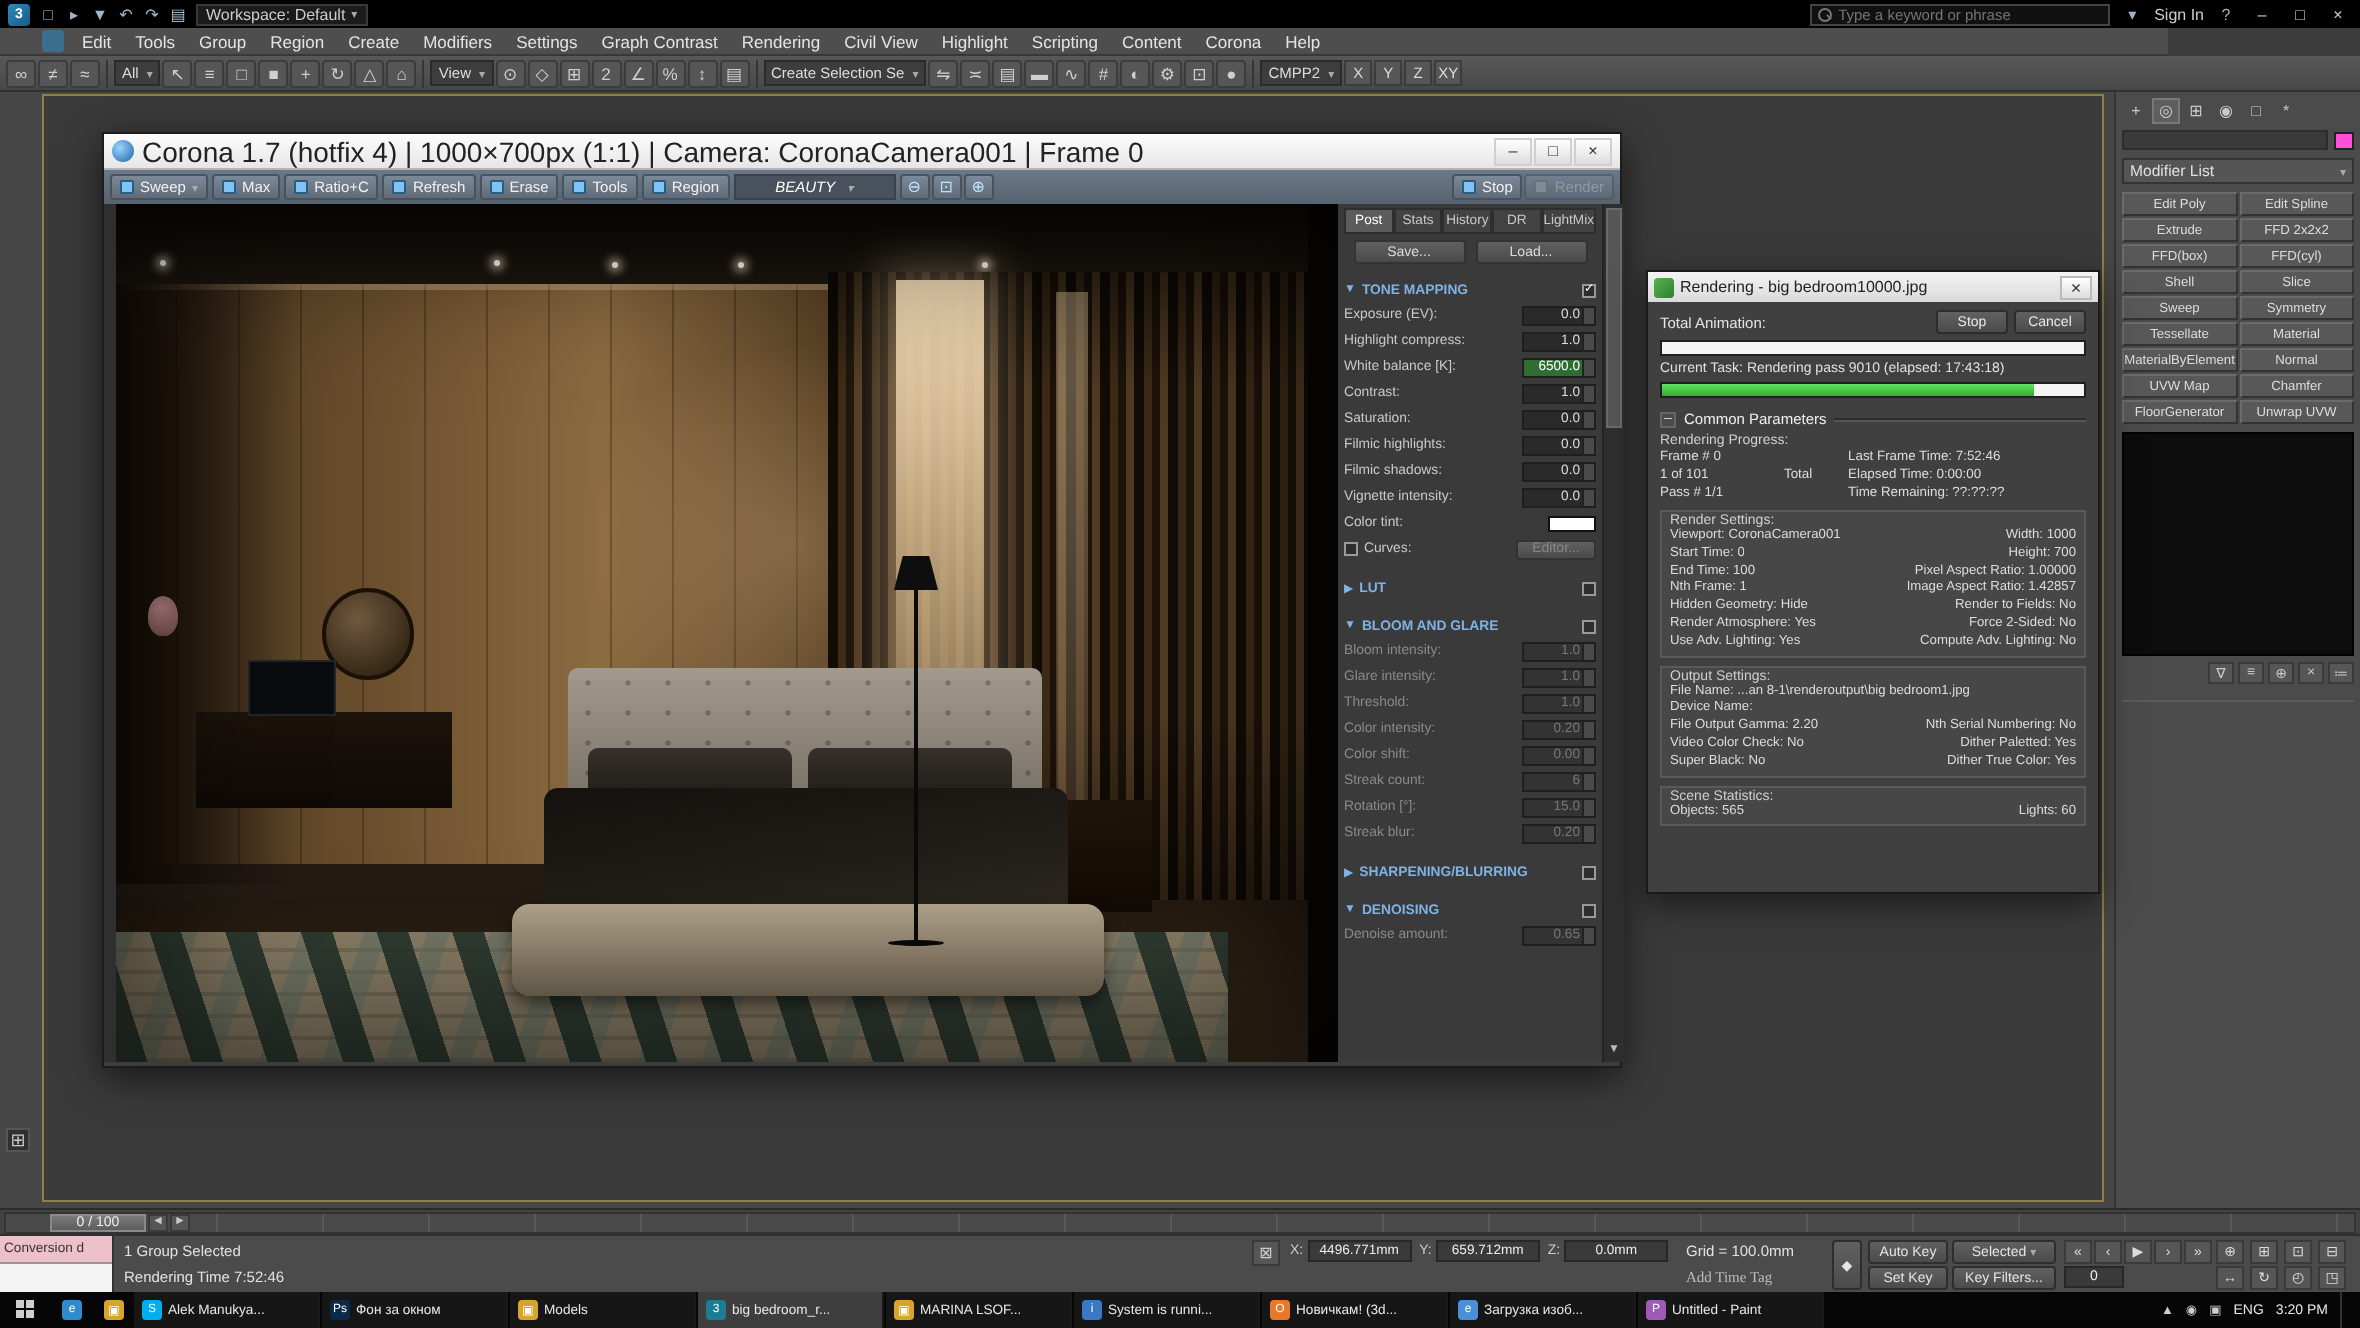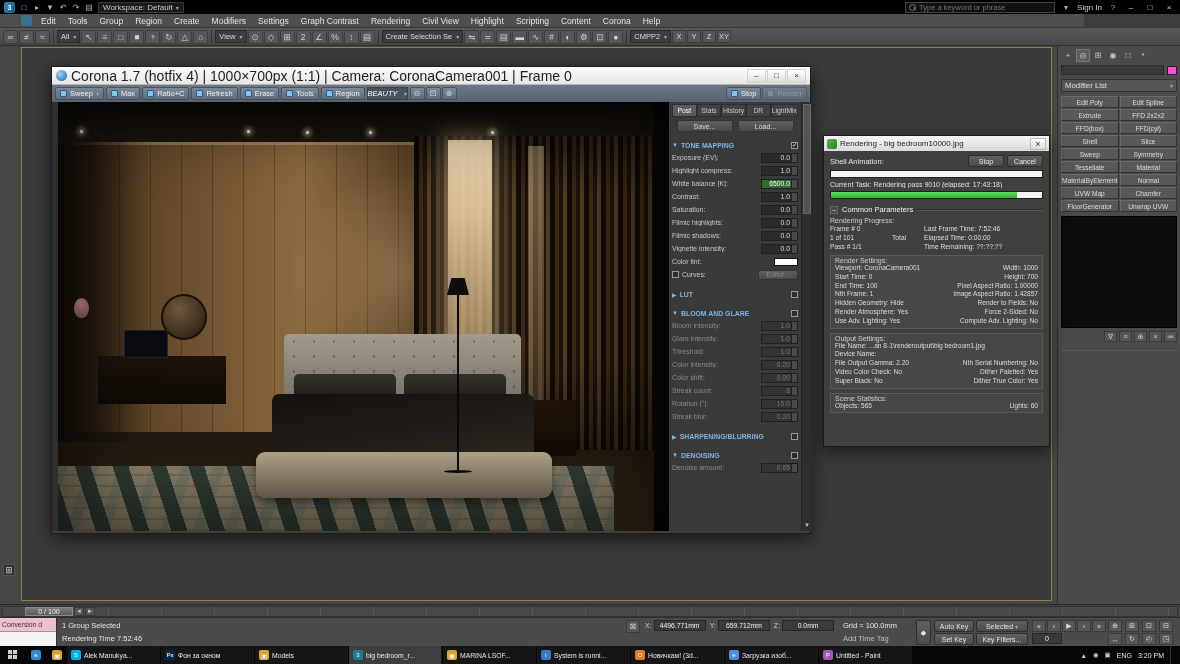--- a/index.html
+++ b/index.html
@@ -59,21 +59,21 @@
 #corona-window{position:absolute;left:51px;top:66px;width:760px;height:468px;background:#3d3d3d;border:1px solid #1c1c1c;box-shadow:0 5px 18px rgba(0,0,0,.6);z-index:50;}
 .cw-title{height:18px;background:linear-gradient(#fdfdfd,#e6e6e6);display:flex;align-items:center;gap:4px;padding:0 4px;border-bottom:1px solid #b5b5b5;}
 .cw-appic{width:11px;height:11px;border-radius:50%;background:radial-gradient(circle at 35% 35%,#9fd4ff,#1565a8);flex:none;}
 .cw-titletext{font-size:14px;color:#222;white-space:nowrap;overflow:hidden;}
 .cw-winbtns{margin-left:auto;display:flex;}
 .cw-wb{width:19px;height:14px;display:flex;align-items:center;justify-content:center;font-size:8px;color:#333;border:1px solid #cfcfcf;background:linear-gradient(#fff,#ddd);margin-left:1px;}
 .cw-toolbar{height:17px;background:linear-gradient(#6b7887,#57636f);display:flex;align-items:center;gap:2px;padding:0 3px;}
 .cwt-btn{height:13px;display:flex;align-items:center;gap:3px;padding:0 4px;background:linear-gradient(#7c8998,#5f6b79);border:1px solid #49535e;border-radius:2px;color:#f2f2f2;font-size:7.5px;white-space:nowrap;}
 .cwt-btn.dis{color:#b4bcc4;opacity:.55;}
 .bic{width:7px;height:7px;background:#7fc4f2;border:1px solid #2b5d80;border-radius:1px;flex:none;}
-.cwt-dd{height:13px;background:#49525c;border:1px solid #3a424a;color:#fff;font-size:7.5px;display:flex;align-items:center;padding:0 0;gap:6px;font-style:italic;}
+.cwt-dd{height:13px;background:#49525c;border:1px solid #3a424a;color:#fff;font-size:7.5px;display:flex;align-items:center;padding:0 20px;gap:6px;font-style:italic;}
 .cwt-ic{width:15px;height:13px;display:flex;align-items:center;justify-content:center;background:linear-gradient(#7c8998,#5f6b79);border:1px solid #49535e;border-radius:2px;color:#bfe2fa;font-size:8px;}
 .cw-body{position:relative;height:429px;background:#2f2f2f;display:flex;}
 .render{position:relative;width:611px;height:429px;margin-left:6px;background:#241c14;overflow:hidden;flex:none;}
 .render>div{position:absolute;}
 .cw-panel{width:132px;height:429px;background:#3a3a3a;padding:2px 3px;overflow:hidden;flex:none;}
 .cw-scroll{width:11px;height:429px;background:#2e2e2e;border-left:1px solid #242424;position:relative;flex:none;}
 .cw-thumb{position:absolute;left:1px;top:2px;width:8px;height:110px;background:#565656;border:1px solid #6a6a6a;}
 .cw-sdown{position:absolute;left:0;bottom:1px;width:10px;height:10px;color:#bbb;font-size:6px;display:flex;align-items:center;justify-content:center;}
 
 
@@ -396,21 +396,21 @@
       <span class="cfield">
           <span class="cl">Y:</span>
           <span class="cv">659.712mm</span>
         </span>
       <span class="cfield">
           <span class="cl">Z:</span>
           <span class="cv">0.0mm</span>
         </span>
     </div>
     <span class="sb-text" style="left:843px;top:3px;">Grid = 100.0mm</span>
-    <span class="sb-text" style="left:843px;top:16px;color:#bdbdbd;">Add Time Tag</span>
+    <span class="sb-text" style="left:843px;top:16px;color:#bdbdbd;font-family:Liberation Serif, serif;">Add Time Tag</span>
     <span class="sb-btn" style="left:916px;top:2px;width:15px;height:25px;">◆</span>
     <span class="sb-btn" style="left:934px;top:2px;width:40px;">Auto Key</span>
     <span class="sb-btn" style="left:976px;top:2px;width:52px;"><span>Selected</span>&nbsp;<span class="car">▾</span></span>
     <span class="sb-btn" style="left:934px;top:15px;width:40px;">Set Key</span>
     <span class="sb-btn" style="left:976px;top:15px;width:52px;">Key Filters...</span>
     <div id="playback">
 
     <span class="pb-ic">«</span>
         <span class="pb-ic">‹</span>
         <span class="pb-ic">▶</span>
@@ -682,21 +682,21 @@
   </div>
 
   <div id="render-dialog">
     <div class="rd-title">
       <span class="rd-appic"></span>
       <span class="rd-tt">Rendering - big bedroom10000.jpg</span>
       <span class="rd-x">×</span>
     </div>
     <div class="rd-body">
       <div class="rd-row1">
-        <span class="rd-lab">Shell Animation:</span>
+        <span class="rd-lab">Total Animation:</span>
         <span class="rd-btns">
           <span class="rd-btn">Stop</span>
           <span class="rd-btn">Cancel</span>
         </span>
       </div>
       <div class="rd-bar">
           <div class="rd-fill" style="width:0;"></div>
         </div>
       <div class="rd-task">Current Task:  Rendering pass 9010 (elapsed: 17:43:18)</div>
       <div class="rd-bar">

